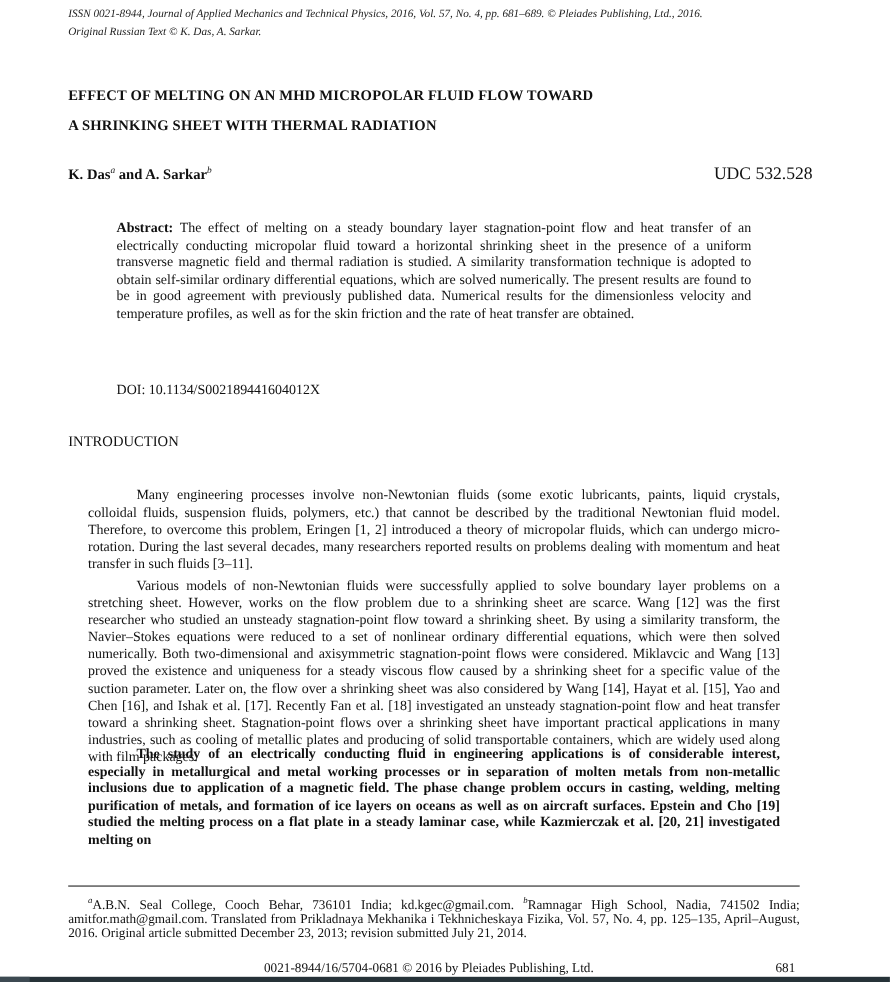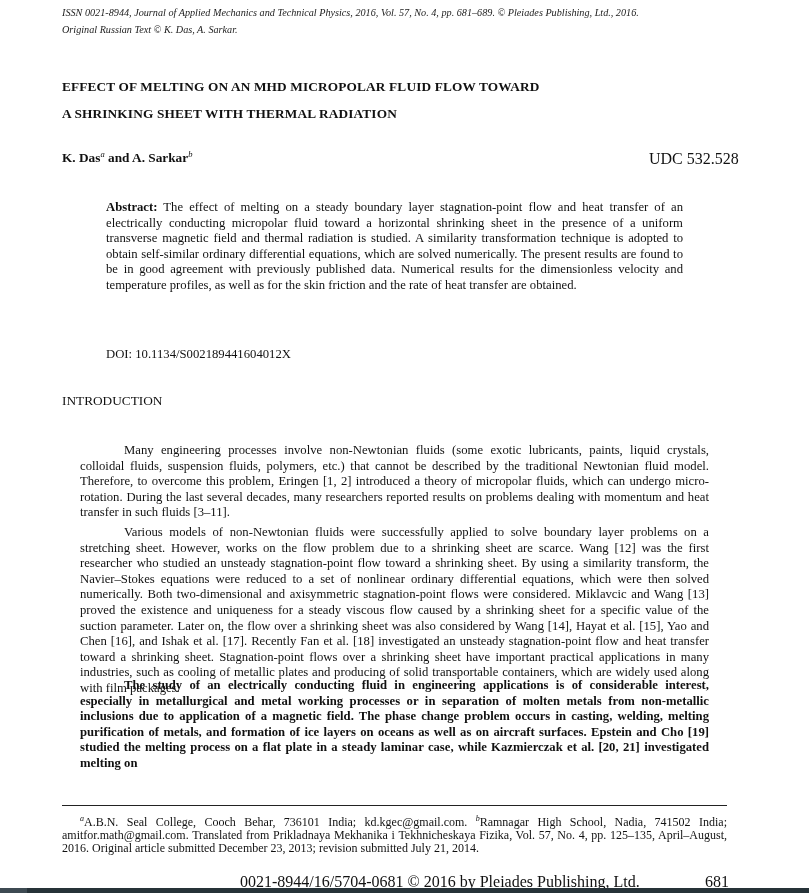--- a/index.html
+++ b/index.html
@@ -27,22 +27,22 @@
   .intro-h { position:absolute; left:62px; top:393px; font-weight:normal; font-size:13.3px; white-space:nowrap; }
   .body { position:absolute; left:62px; width:665px; font-size:12.7px; line-height:15.6px; text-align:justify; }
   .body p { margin:18px; text-indent:44px; }
   .p1 { top:425px; }
   .p2 { top:507px; }
   .p3 { top:660px;font-weight:bold; }
   .rule { position:absolute; left:62px; top:805px; width:665px; height:0; border-top:1px solid #222; }
   .fn { position:absolute; left:62px; top:812px; width:665px; font-size:12px; line-height:13.2px; text-align:justify; }
   .fn p { margin:0; text-indent:18px; }
   .fn sup { font-style:italic; font-size:8px; }
-  .footer { position:absolute; left:240px; top:873px; font-size:16px; white-space:nowrap; }
-  .pageno { position:absolute; left:705px; top:873px; font-size:16px; }
+  .footer { position:absolute; left:240px; top:873px; font-size:12px; white-space:nowrap; }
+  .pageno { position:absolute; left:705px; top:873px; font-size:12px; }
   .bottom-bar { position:absolute; left:0; top:888px; width:809px; height:5px; background:#263238; }
   .bottom-bar .lt { position:absolute; left:0; top:0; width:27px; height:5px; background:#3d4a52; }
 </style>
 </head>
 <body>
 
 <div class="page">
   <div class="hdr hdr1">ISSN 0021-8944, Journal of Applied Mechanics and Technical Physics, 2016, Vol. 57, No. 4, pp. 681–689.  © Pleiades Publishing, Ltd., 2016.</div>
   <div class="hdr hdr2">Original Russian Text © K. Das, A. Sarkar.</div>
 

